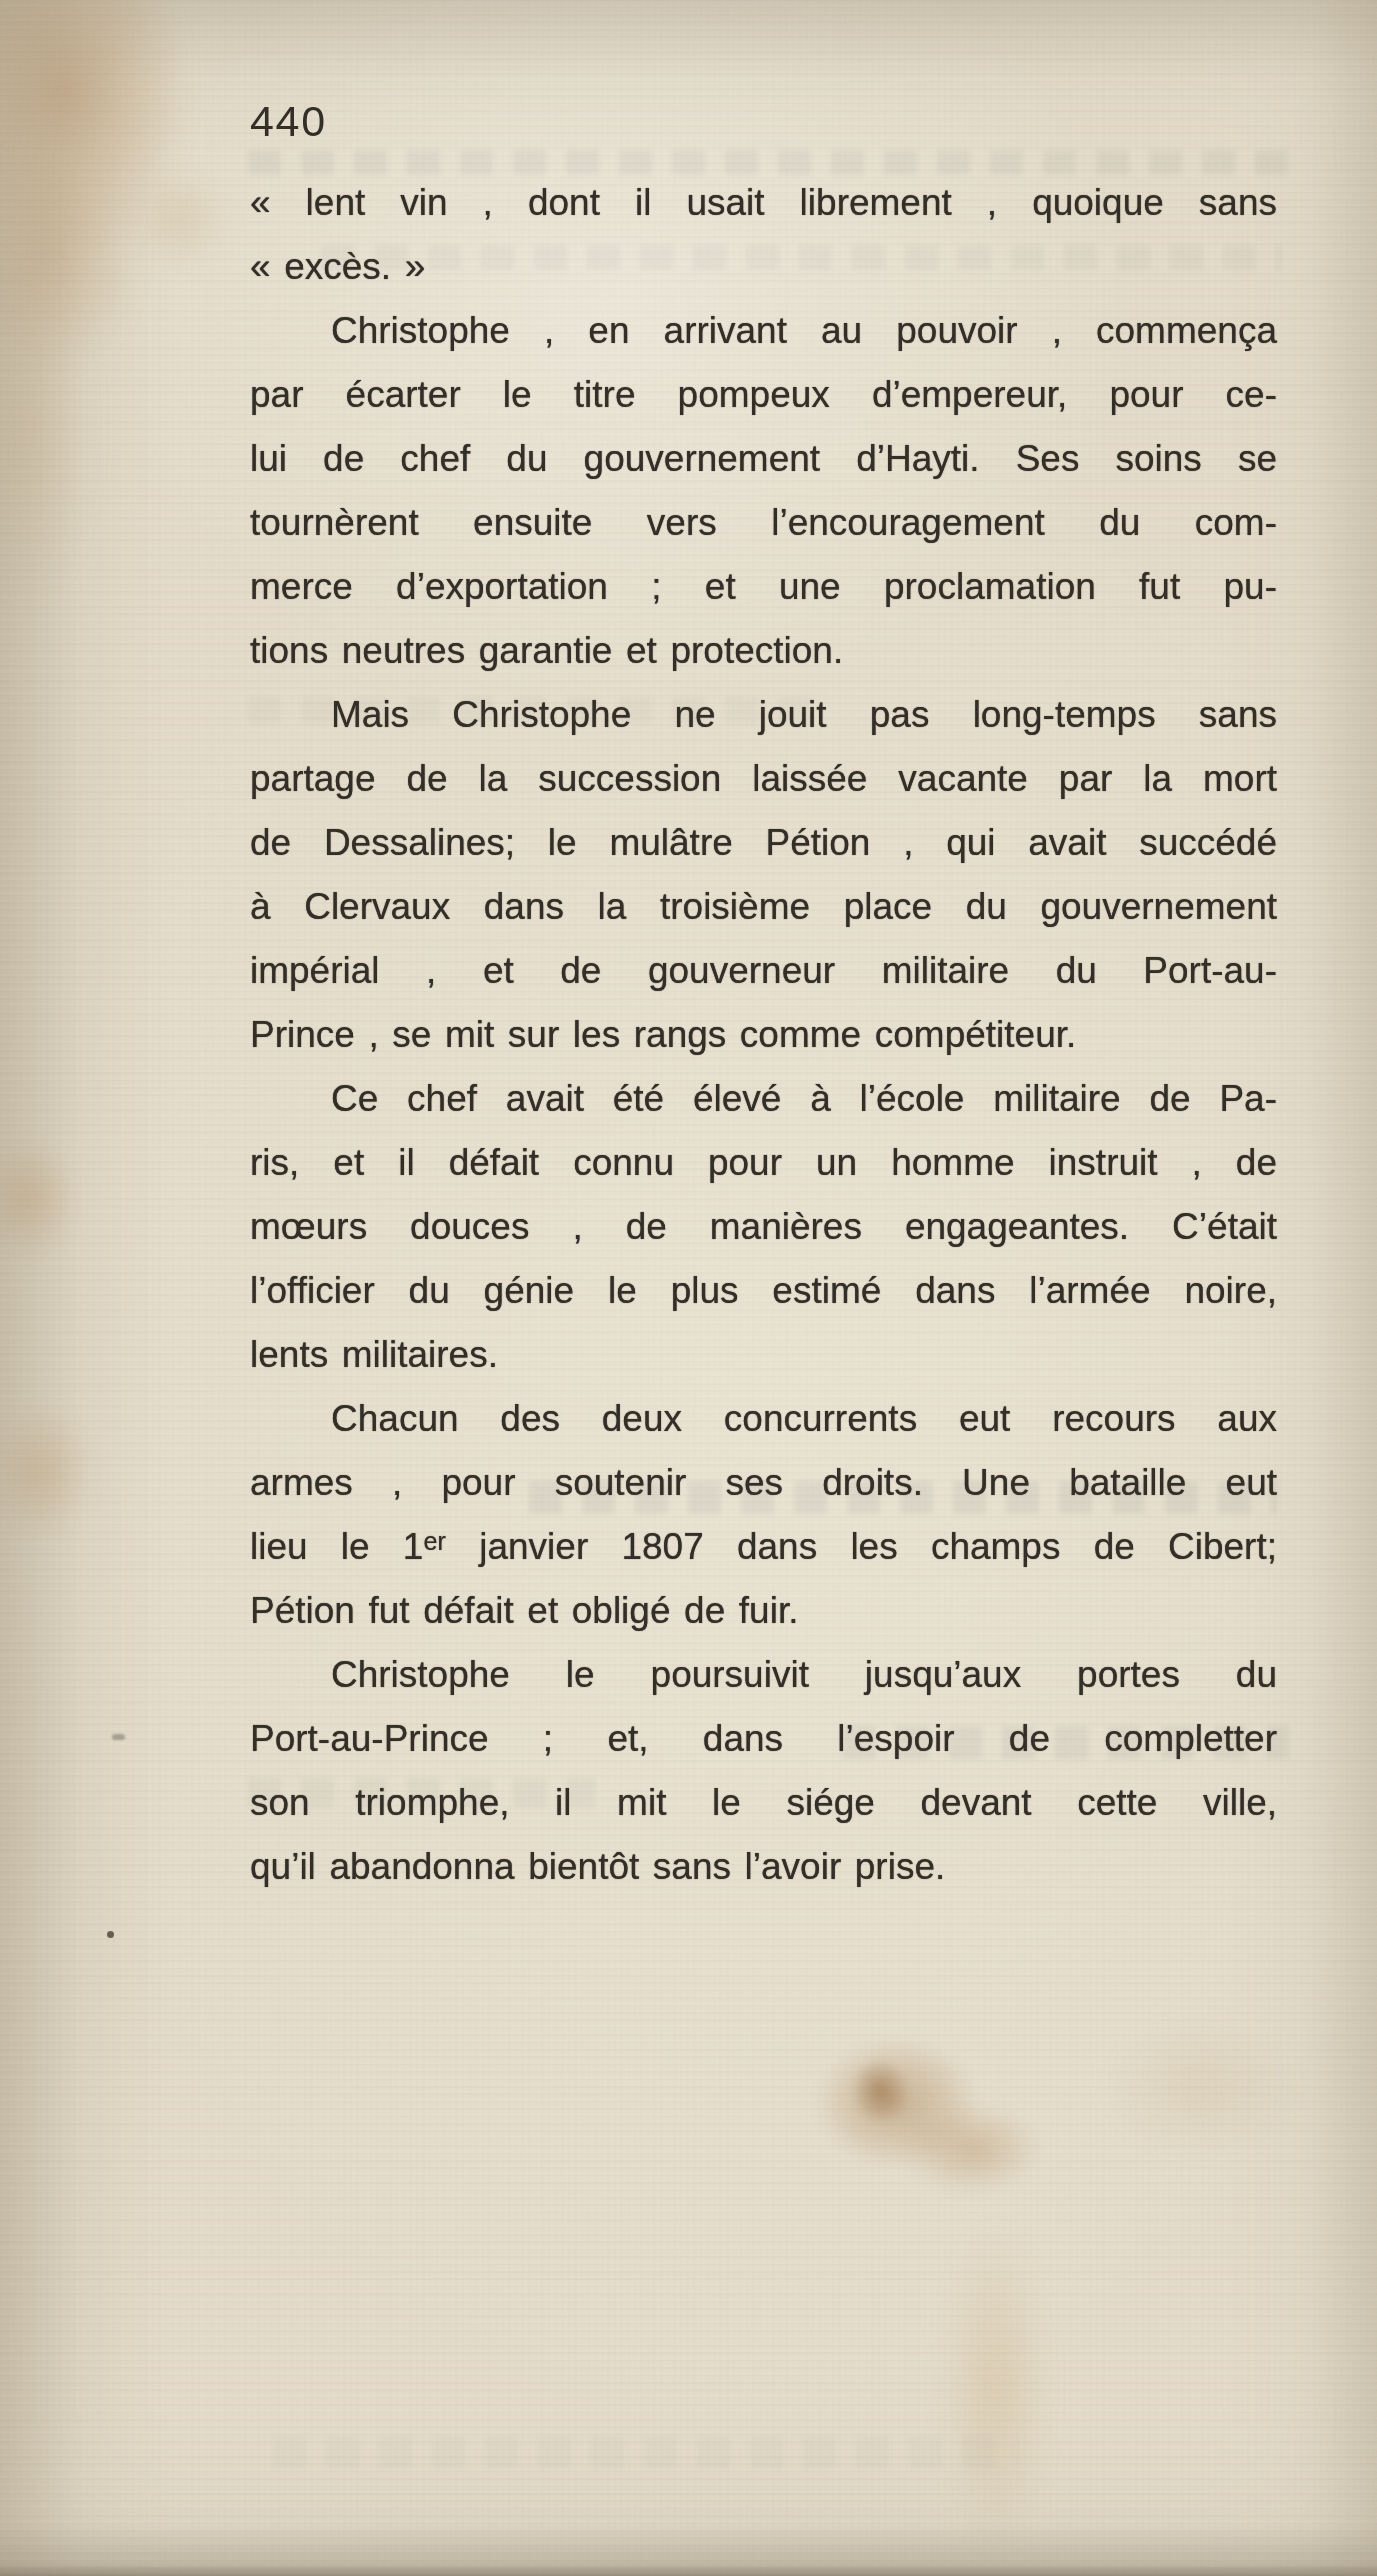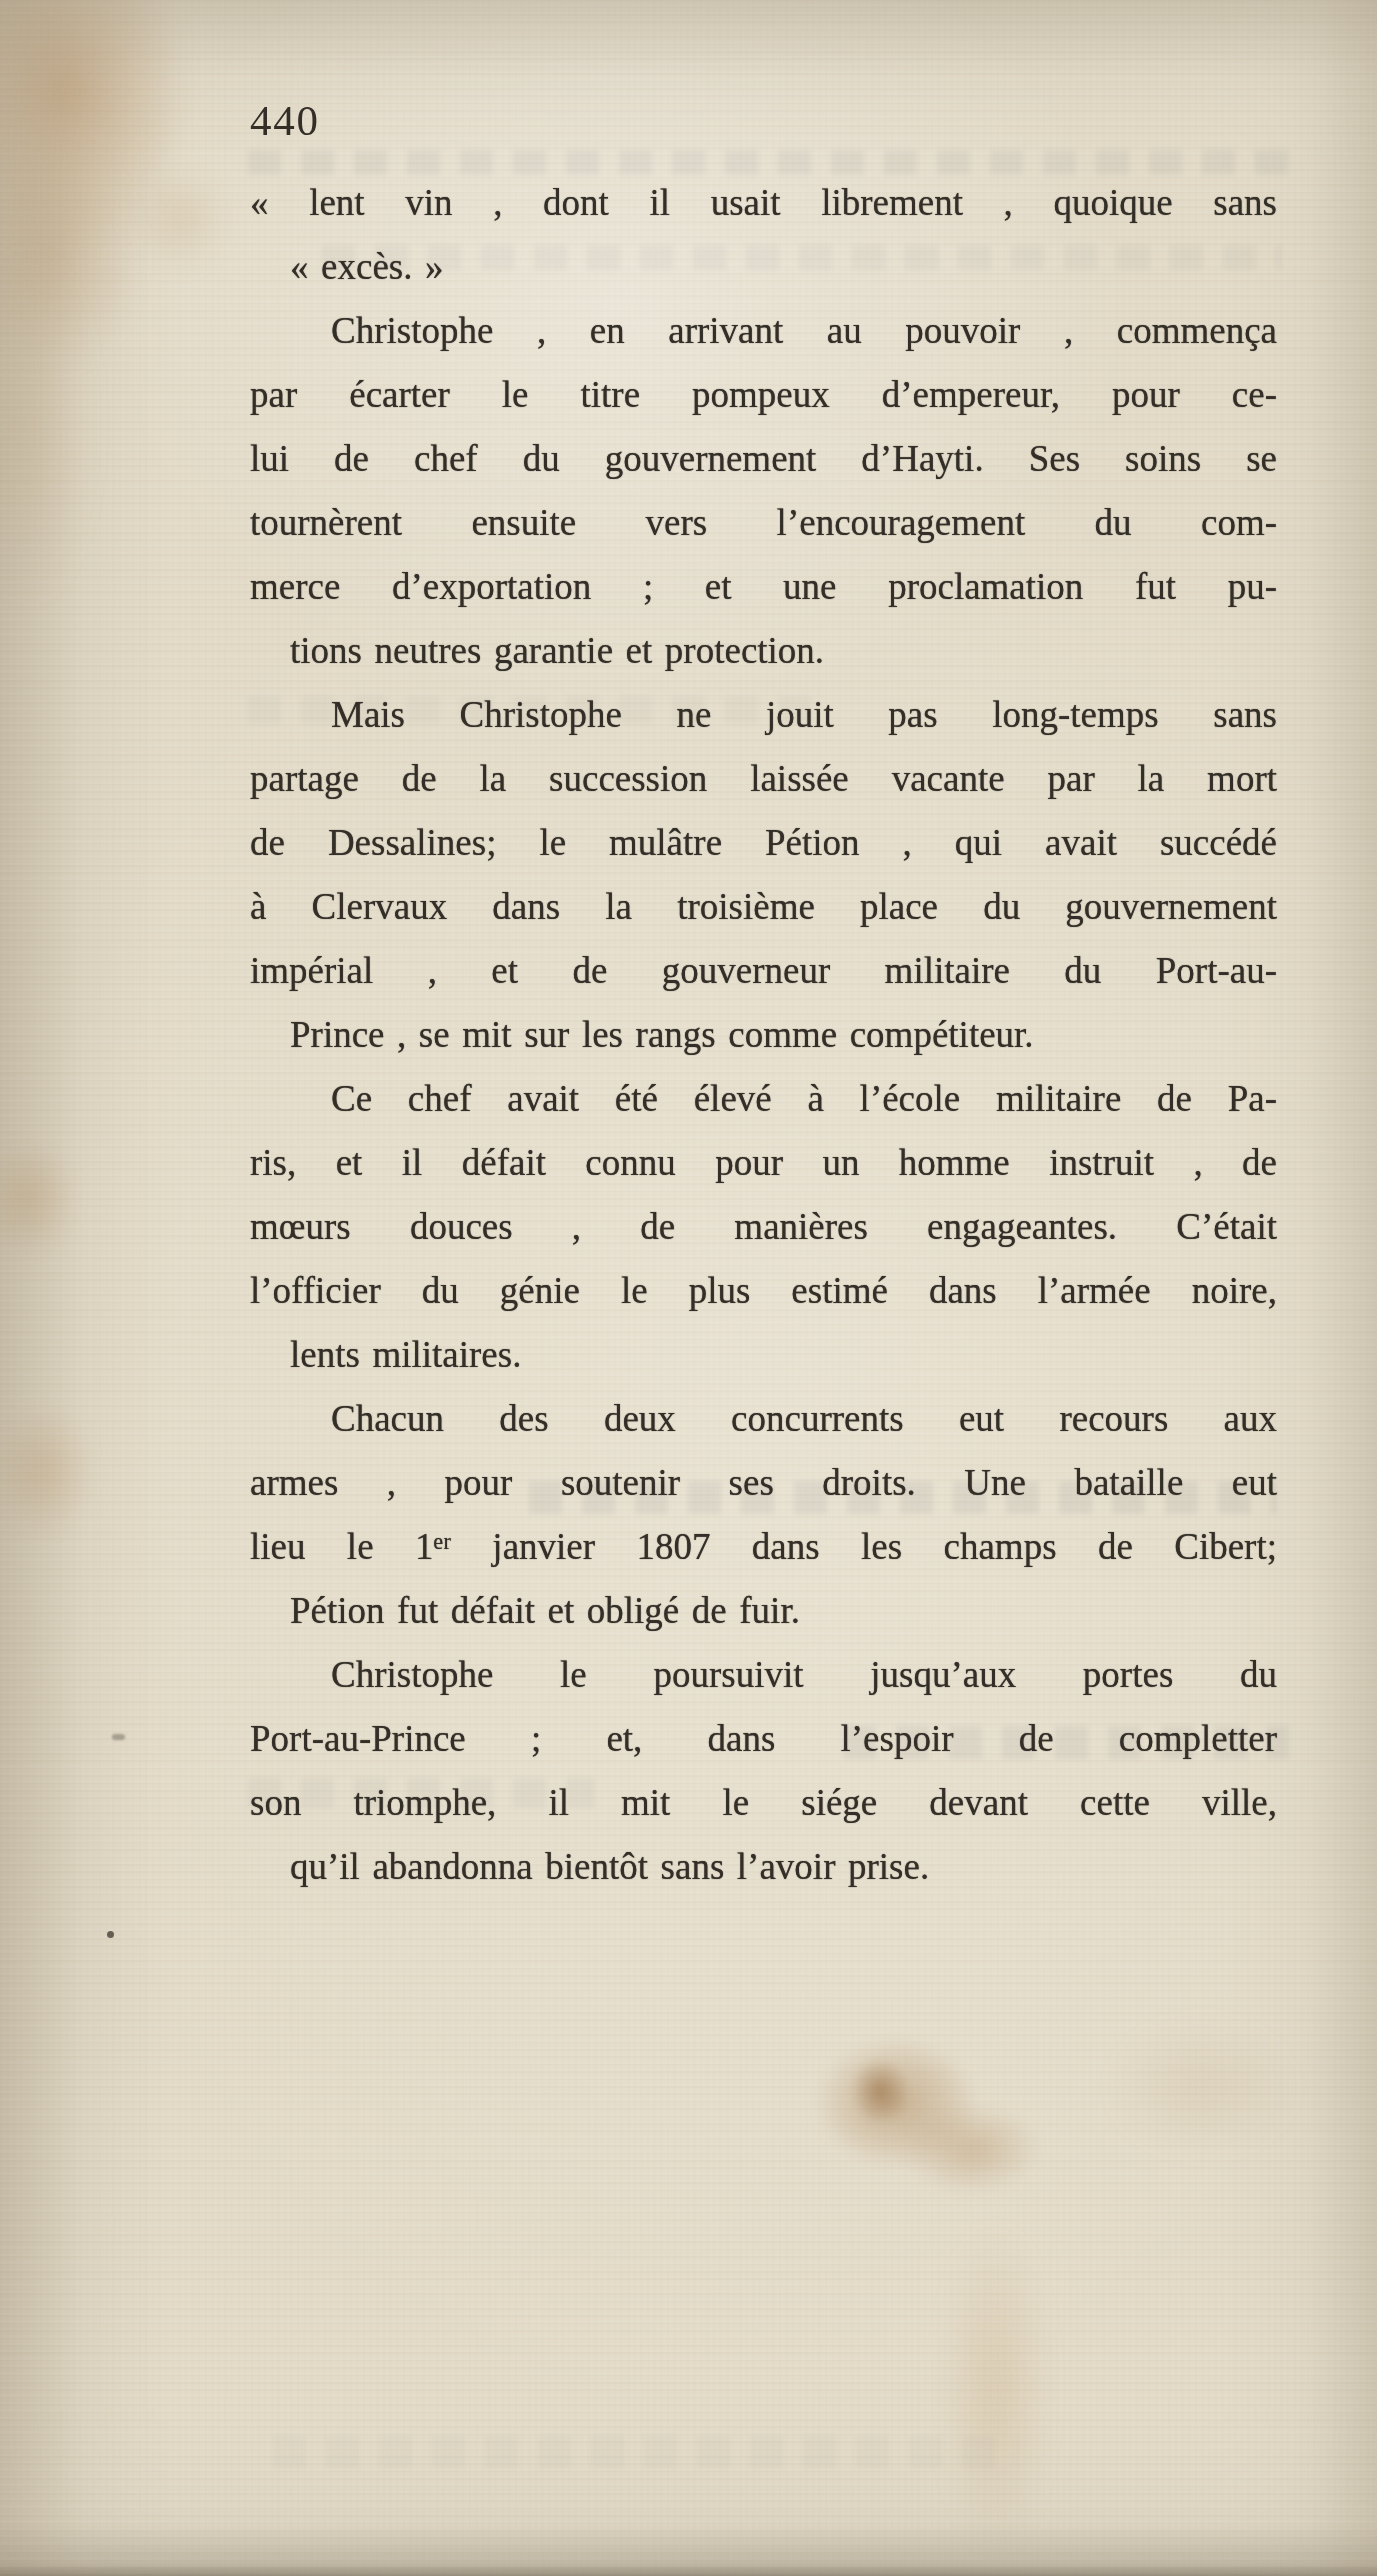--- a/index.html
+++ b/index.html
@@ -10,21 +10,21 @@
     background-color:#e3dbc8;
     background-image:
       radial-gradient(ellipse 744px 579px at 45% 12%, rgba(255,255,255,0.30), transparent 70%),
       radial-gradient(ellipse 1033px 1405px at 55% 55%, rgba(255,253,246,0.22), transparent 75%),
       repeating-linear-gradient(0deg, rgba(171,160,138,0.07) 0 1.7px, rgba(255,255,255,0.05) 1.7px 4.1px, transparent 4.1px 7.4px),
       repeating-linear-gradient(90deg, rgba(180,170,150,0.04) 0 2.5px, transparent 2.5px 6.6px),
       linear-gradient(90deg, rgba(158,142,115,0.25), rgba(158,142,115,0.06) 6%, transparent 13%),
       linear-gradient(270deg, rgba(158,142,115,0.12), transparent 5%),
       linear-gradient(0deg, rgba(115,105,88,0.30), transparent 2%),
       linear-gradient(180deg, rgba(150,138,115,0.14), transparent 3%);
-    font-family:Liberation Serif, serif;
+    font-family:Liberation Sans, sans-serif;
     color:#332f28;
   }
   .sheet::after{
     content:"";position:absolute;inset:0;pointer-events:none;
     box-shadow:inset 0 0 140px rgba(130,116,92,0.30);
   }
   
   .header{position:absolute;left:250px;top:97px;width:1027px;height:48px;line-height:48px;}
   .pagenum{position:absolute;left:0;top:0;font-size:43px;letter-spacing:1.7px;}
   .runtitle{
@@ -35,21 +35,21 @@
   
   .textcol{position:absolute;left:250px;top:171px;width:1027px;}
   .line{
     height:64px;line-height:64px;
     font-size:37px;
     text-align:justify;text-align-last:justify;
     word-spacing:3.3px;
     white-space:normal;overflow:visible;
     text-shadow:0 0 1.1px rgba(51,47,40,0.85);
   }
-  .line.end{text-align-last:left;margin-left:40px;}
+  .line.end{text-align-last:left;}
   .line.indent{text-indent:81px;}
   
   .stain{position:absolute;border-radius:50%;pointer-events:none;}
   .s1 {left:-58px;top:-74px;width:248px;height:331px;background:radial-gradient(closest-side,rgba(172,132,88,0.50),rgba(172,132,88,0.22) 55%,transparent);filter:blur(10px);}
   .s1b{left:-41px;top:140px;width:182px;height:231px;background:radial-gradient(closest-side,rgba(172,132,88,0.32),transparent);filter:blur(11.6px);}
   .s2 {left:-33px;top:248px;width:124px;height:355px;background:radial-gradient(closest-side,rgba(190,160,118,0.22),transparent);filter:blur(15px);}
   .s3 {left:124px;top:165px;width:107px;height:107px;background:radial-gradient(closest-side,rgba(195,170,130,0.28),transparent);filter:blur(10px);}
   .s4 {left:-20.7px;top:1140px;width:99px;height:116px;background:radial-gradient(closest-side,rgba(180,140,95,0.30),transparent);filter:blur(8.3px);}
   .s5 {left:-12.4px;top:1405px;width:107px;height:132px;background:radial-gradient(closest-side,rgba(180,140,95,0.28),transparent);filter:blur(8.3px);}
   .s6 {left:814px;top:2037px;width:165px;height:132px;background:radial-gradient(closest-side,rgba(158,112,62,0.40),rgba(158,112,62,0.18) 60%,transparent);filter:blur(5px);}

